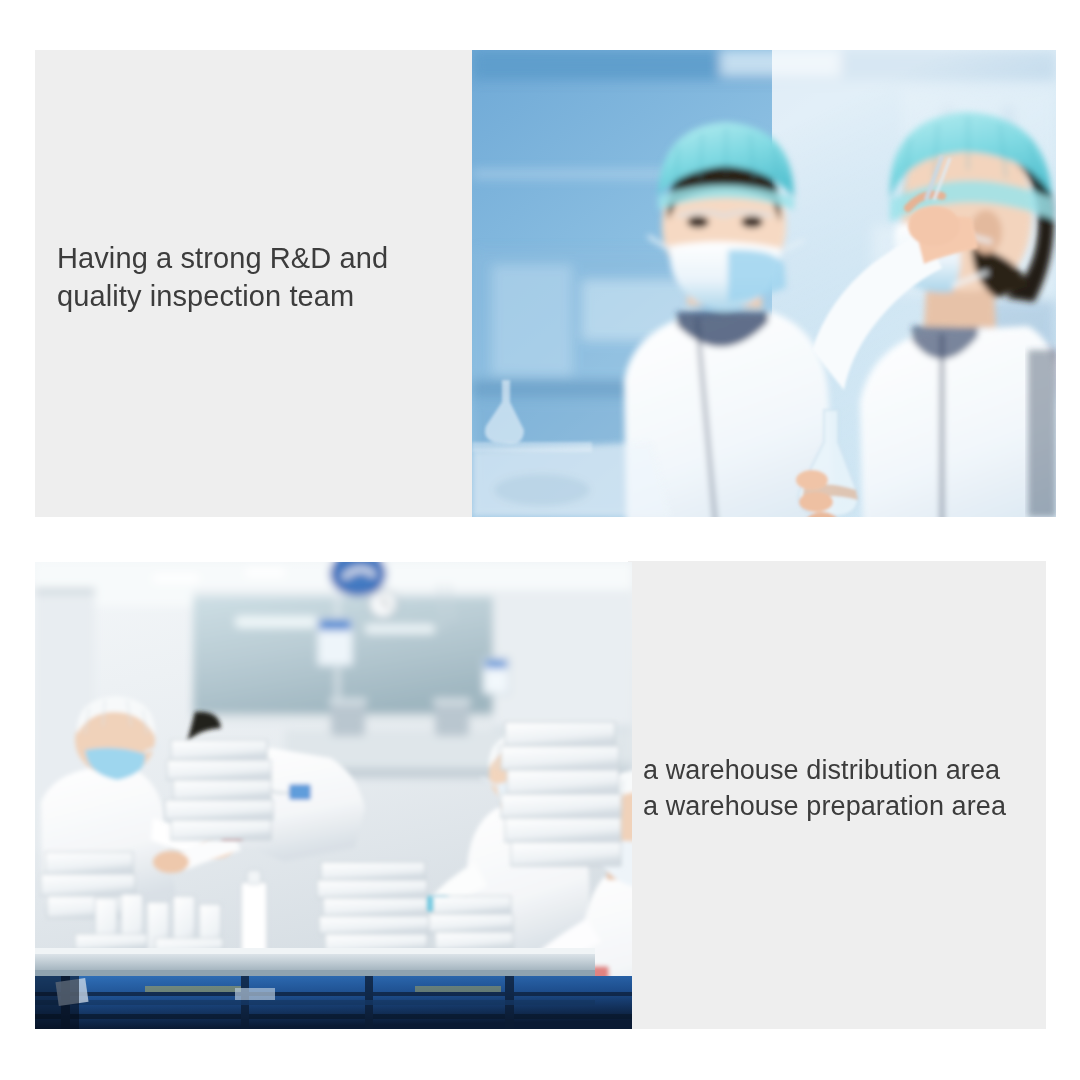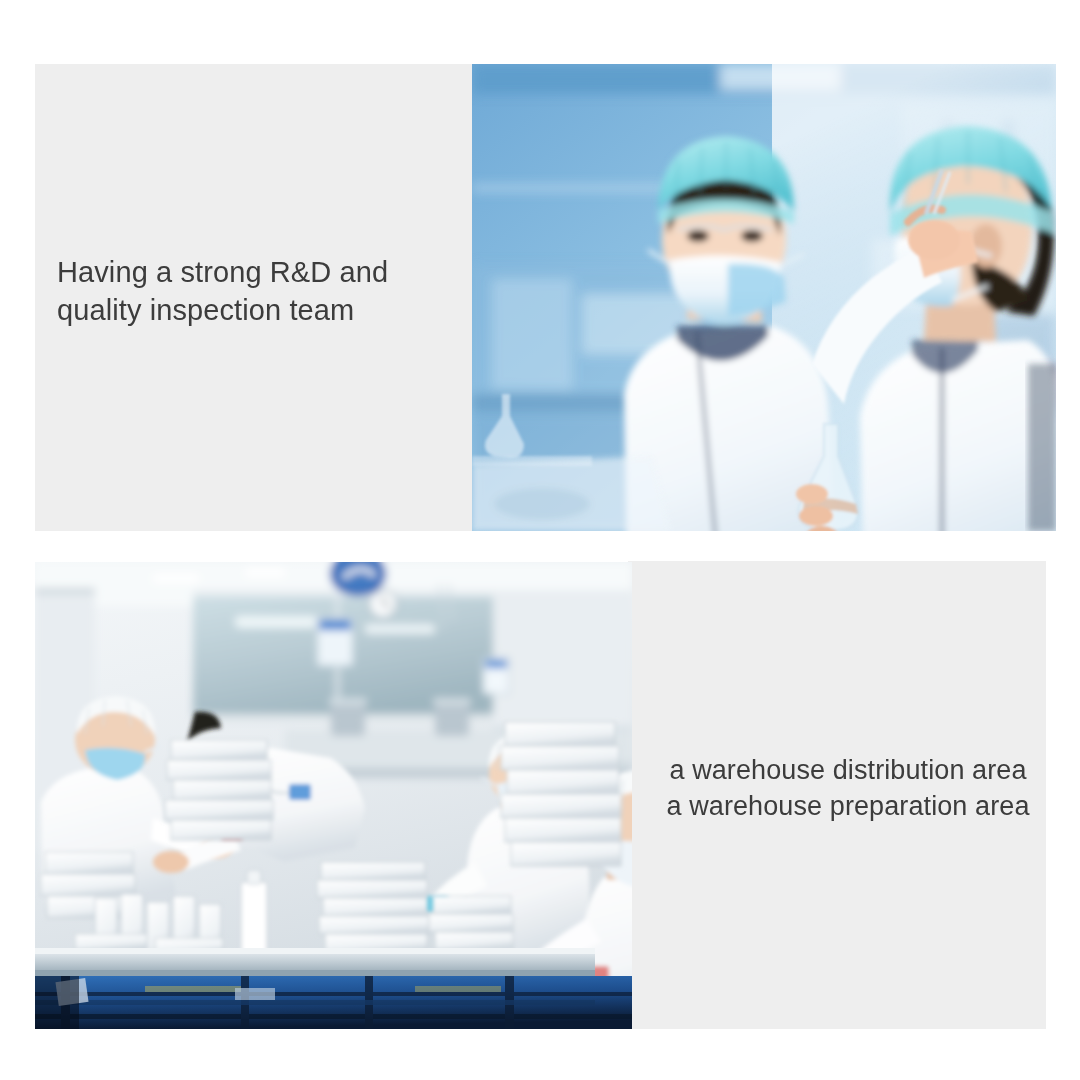--- a/index.html
+++ b/index.html
@@ -12,21 +12,21 @@
     height: 1080px;
     position: relative;
     overflow: hidden;
     font-family: "Liberation Sans", sans-serif;
     -webkit-font-smoothing: antialiased;
   }
 
   
   #top-section {
     position: absolute;
-    left: 0; top: 16px;
+    left: 0; top: 2px;
     width: 1080px; height: 540px;
   }
   #top-caption-panel {
     position: absolute;
     left: 35px; top: 48px;
     width: 437px; height: 467px;
     background: #eeeeee;
   }
   #top-caption-text {
     position: absolute;
@@ -64,21 +64,20 @@
     position: absolute;
     left: 643px;
     top: 213px;
     width: 410px;
     font-size: 27px;
     line-height: 1.33;
     color: #3c3c3c;
     font-weight: 400;
     letter-spacing: 0.1px;
     white-space: pre-line;
-    text-align: center;
   }
   #bottom-photo {
     position: absolute;
     left: 35px; top: 22px;
     width: 597px; height: 467px;
     overflow: hidden;
     background: #cfd8de;
   }
 
   .photo-svg { display: block; width: 100%; height: 100%; }

